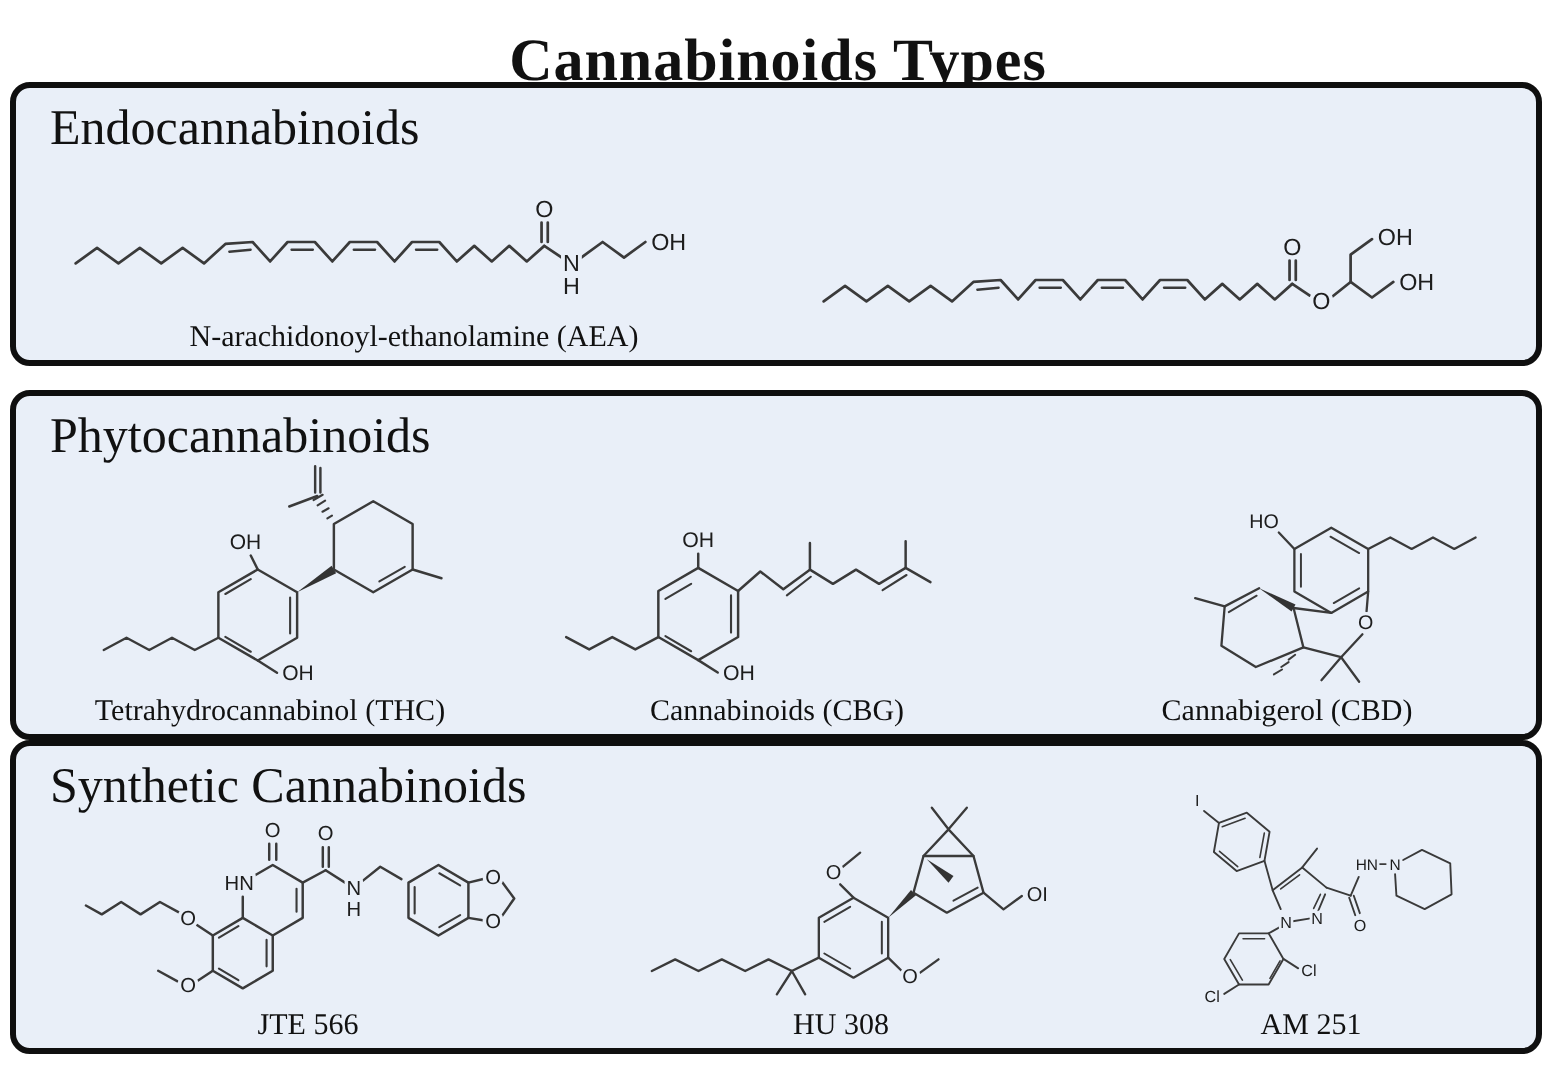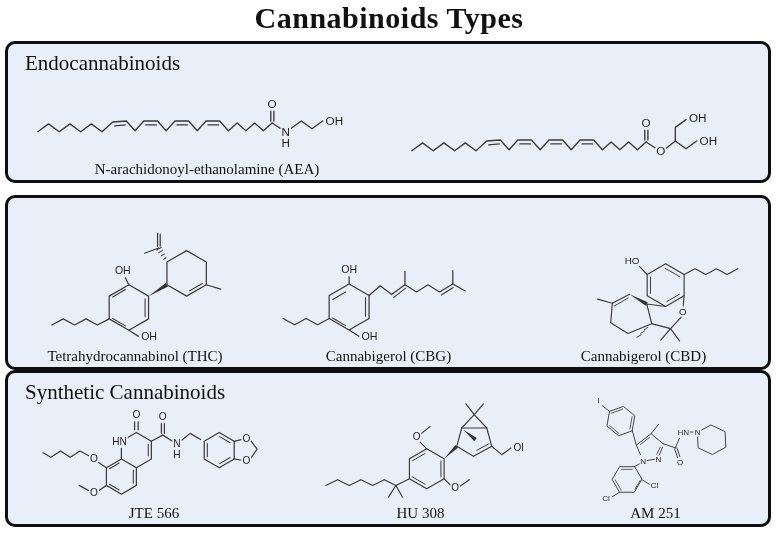--- a/index.html
+++ b/index.html
@@ -1,25 +1,25 @@
 <!DOCTYPE html>
 <html><head>
 <meta charset="utf-8">
 <style>
   html,body{margin:0;padding:0;background:#ffffff;}
   .page{position:relative;width:778px;height:545px;background:#ffffff;overflow:hidden;
         font-family:"Liberation Serif",serif;color:#111;}
-  .title{margin:0;padding-top:1px;text-align:center;font-size:30px;font-weight:bold;
+  .title{margin:0;padding-top:14px;text-align:center;font-size:30px;font-weight:bold;
          font-family:"Liberation Serif",serif;letter-spacing:.5px;}
   .panel{position:absolute;left:5px;width:766px;background:#e9eff8;border:3px solid #0f0f0f;
          border-radius:10px;box-sizing:border-box;}
   .panel-1{top:41px;height:142px;}
   .panel-2{top:195px;height:175px;}
   .panel-3{top:370px;height:157px;}
-  .panel-header{position:absolute;top:7px;left:17px;font-size:21px;color:#111;}
+  .panel-header{position:absolute;top:7px;left:17px;font-size:25px;color:#111;}
   .mol-row{position:absolute;left:0;right:0;bottom:2px;display:flex;align-items:flex-end;}
   .row-1{padding:0 12px 0 24px;justify-content:space-between;}
   .row-2{padding:0 22px 0 26px;justify-content:space-between;}
   .row-3{padding:0 30px 0 32px;justify-content:space-between;}
   figure.molecule{margin:0;display:flex;flex-direction:column;align-items:center;}
   figcaption{font-size:15px;margin-top:2px;font-family:"Liberation Serif",serif;}
   svg{display:block;}
   .b{stroke:#3a3a3a;stroke-width:1.4;fill:none;stroke-linejoin:round;stroke-linecap:round;}
   .b2{stroke:#3a3a3a;stroke-width:1.2;fill:none;stroke-linecap:round;}
   .w{fill:#333;stroke:none;}
@@ -66,20 +66,21 @@
           <text class="atom" x="262" y="54">O</text>
           <text class="atom as" x="291" y="21">OH</text>
           <text class="atom as" x="302" y="44">OH</text>
         </svg>
       </figure>
 
     </div>
   </section>
 
   <section class="panel panel-2">
+    <div class="panel-header">Phytocannabinoids</div>
     <div class="mol-row row-2">
 
       <figure class="molecule">
         <svg width="202" height="119" viewBox="0 0 230 136">
           <path class="b" d="M108,66 L130.5,79 L130.5,105 L108,118 L85.5,105 L85.5,79 Z"></path>
           <path class="b2" d="M126.5,82 L126.5,102.5 M104,113 L89.5,104.5 M89.5,80 L104,71.5"></path>
           <path class="b" d="M108,66 L104,58"></path>
           <path class="b" d="M108,118 L119,125"></path>
           <path class="b" d="M85.5,105 L72,112 L59,105 L46,112 L33,105 L20,112"></path>
           <polygon class="w" points="130.5,79 150.2,63.9 152.8,68.1"></polygon>
@@ -102,21 +103,21 @@
           <path class="b" d="M80,62 L80,54"></path>
           <path class="b" d="M80,114 L91,121"></path>
           <path class="b" d="M57.5,101 L44.5,108 L31.5,101 L18.5,108 L5.5,101"></path>
           <path class="b" d="M102.5,75 L115,64 L128,74 L143,63 L156,71 L169,63 L182,71 L197,62"></path>
           <path class="b2" d="M130,77.5 L143.5,67 M184,74.5 L197.5,66"></path>
           <path class="b" d="M143,63 L143,48"></path>
           <path class="b" d="M197,62 L197,47 M197,62 L211,70"></path>
           <text class="atom" x="80" y="50">OH</text>
           <text class="atom as" x="94" y="125">OH</text>
         </svg>
-        <figcaption>Cannabigerol (CBG)</figcaption>
+        <figcaption>Cannabinoids (CBG)</figcaption>
       </figure>
 
       <figure class="molecule">
         <svg width="205" height="125" viewBox="0 0 250 152">
           <path class="b" d="M152,52 L174.5,65 L174.5,91 L152,104 L129.5,91 L129.5,65 Z"></path>
           <path class="b2" d="M151.5,57.5 L169,67.5 M169,89 L153.5,98 M133.5,88 L133.5,68"></path>
           <path class="b" d="M129.5,65 L120,55"></path>
           <path class="b" d="M174.5,65 L188,58 L201,65 L214,58 L227,65 L240,58"></path>
           <path class="b" d="M174.5,91 L173.5,103"></path>
           <path class="b" d="M171,117 L158,131"></path>

